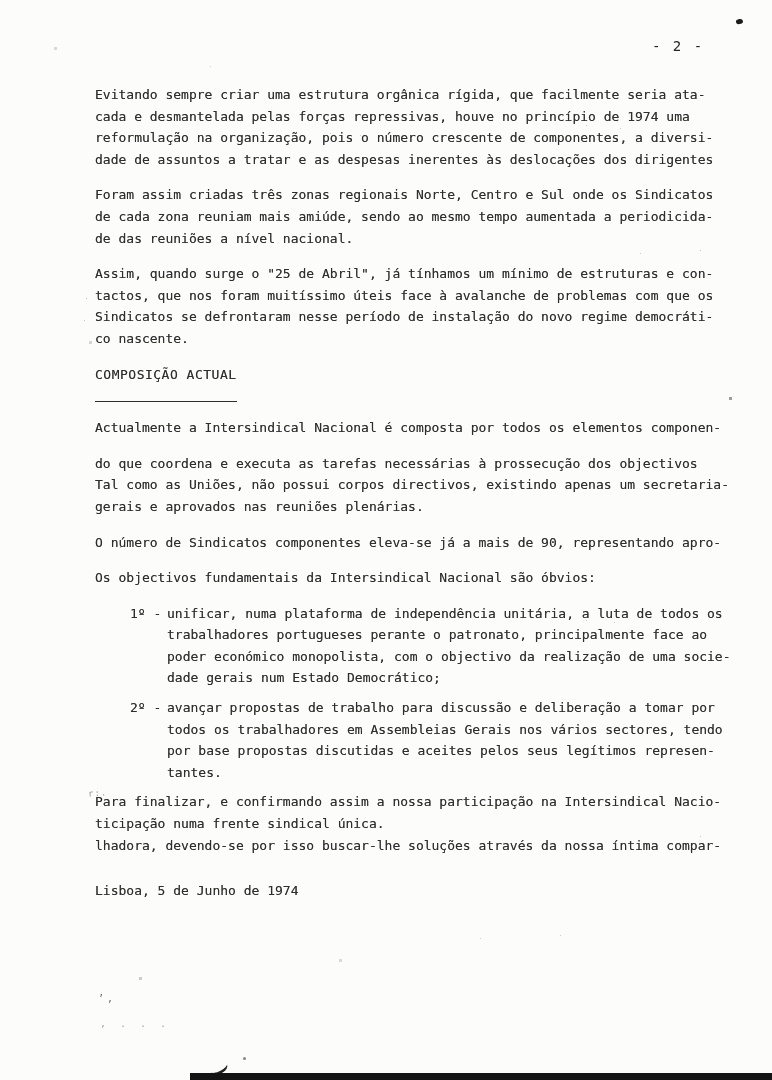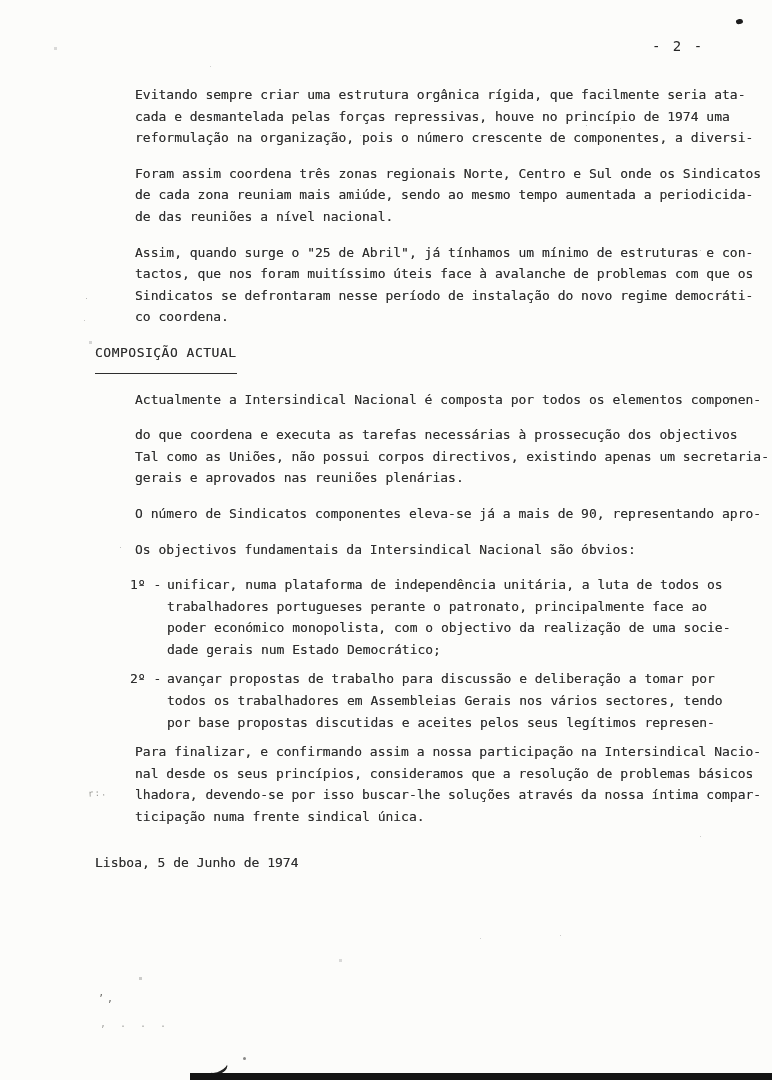--- a/index.html
+++ b/index.html
@@ -24,26 +24,26 @@
   }
   .doc-body{
     position:absolute;
     top:84px;left:95px;
     width:660px;
     font-size:13px;
     line-height:21.6px;
     text-shadow:0 0 0.5px rgba(45,45,45,0.55);
   }
   .line{white-space:pre;}
-  .block.paragraph{margin-bottom:14px;margin-left:40px;}
+  .block.paragraph{margin-bottom:14px;}
   .block.heading{margin:8px 0 15px 0;}
   .heading-text{
     display:inline-block;
     border-bottom:1.5px solid #2e2e2e;
-    padding-bottom:9px;
+    padding-bottom:16px;
     letter-spacing:0.5px;
   }
   .block.list-item{
     position:relative;
     padding-left:72px;
     margin-bottom:8px;
   }
   .block.list-item .marker{
     position:absolute;left:35px;top:0;
     white-space:pre;
@@ -124,31 +124,32 @@
   <div class="page-number">- 2 -</div>
 
   <span class="corner-dot"></span>
   <span class="speckles"></span>
 
   <div class="doc-body">
       <div class="block paragraph">
         <div class="line">Evitando sempre criar uma estrutura orgânica rígida, que facilmente seria ata-</div>
         <div class="line">cada e desmantelada pelas forças repressivas, houve no princípio de 1974 uma</div>
         <div class="line">reformulação na organização, pois o número crescente de componentes, a diversi-</div>
+        <div class="line">dade de assuntos a tratar e as despesas inerentes às deslocações dos dirigentes</div>
       </div>
       <div class="block paragraph">
-        <div class="line">Foram assim coordena três zonas regionais Norte, Centro e Sul onde os Sindicatos</div>
+        <div class="line">Foram assim criadas três zonas regionais Norte, Centro e Sul onde os Sindicatos</div>
         <div class="line">de cada zona reuniam mais amiúde, sendo ao mesmo tempo aumentada a periodicida-</div>
         <div class="line">de das reuniões a nível nacional.</div>
       </div>
       <div class="block paragraph">
         <div class="line">Assim, quando surge o "25 de Abril", já tínhamos um mínimo de estruturas e con-</div>
         <div class="line">tactos, que nos foram muitíssimo úteis face à avalanche de problemas com que os</div>
         <div class="line">Sindicatos se defrontaram nesse período de instalação do novo regime democráti-</div>
-        <div class="line">co coordena.</div>
+        <div class="line">co nascente.</div>
       </div>
       <div class="block heading"><span class="heading-text">COMPOSIÇÃO ACTUAL</span></div>
       <div class="block paragraph">
         <div class="line">Actualmente a Intersindical Nacional é composta por todos os elementos componen-</div>
       </div>
       <div class="block paragraph">
         <div class="line">do que coordena e executa as tarefas necessárias à prossecução dos objectivos</div>
         <div class="line">Tal como as Uniões, não possui corpos directivos, existindo apenas um secretaria-</div>
         <div class="line">gerais e aprovados nas reuniões plenárias.</div>
       </div>
@@ -163,26 +164,26 @@
         <div class="line">unificar, numa plataforma de independência unitária, a luta de todos os</div>
         <div class="line">trabalhadores portugueses perante o patronato, principalmente face ao</div>
         <div class="line">poder económico monopolista, com o objectivo da realização de uma socie-</div>
         <div class="line">dade gerais num Estado Democrático;</div>
       </div>
       <div class="block list-item">
         <span class="marker">2º -</span>
         <div class="line">avançar propostas de trabalho para discussão e deliberação a tomar por</div>
         <div class="line">todos os trabalhadores em Assembleias Gerais nos vários sectores, tendo</div>
         <div class="line">por base propostas discutidas e aceites pelos seus legítimos represen-</div>
+        <div class="line">tantes.</div>
       </div>
       <div class="block paragraph">
         <div class="line">Para finalizar, e confirmando assim a nossa participação na Intersindical Nacio-</div>
-        <div class="line">nal desde os seus princípios, consideramos que a resolução de problemas básicos</div>
+        <div class="line">ticipação numa frente sindical única.</div>
         <div class="line">lhadora, devendo-se por isso buscar-lhe soluções através da nossa íntima compar-</div>
-        <div class="line">ticipação numa frente sindical única.</div>
       </div>
       <div class="block closing">
         <div class="line">Lisboa, 5 de Junho de 1974</div>
       </div>
     </div>
 
   <div class="sig-marks">’,</div>
 
   <div class="footer-dots">, . . .</div>
 

